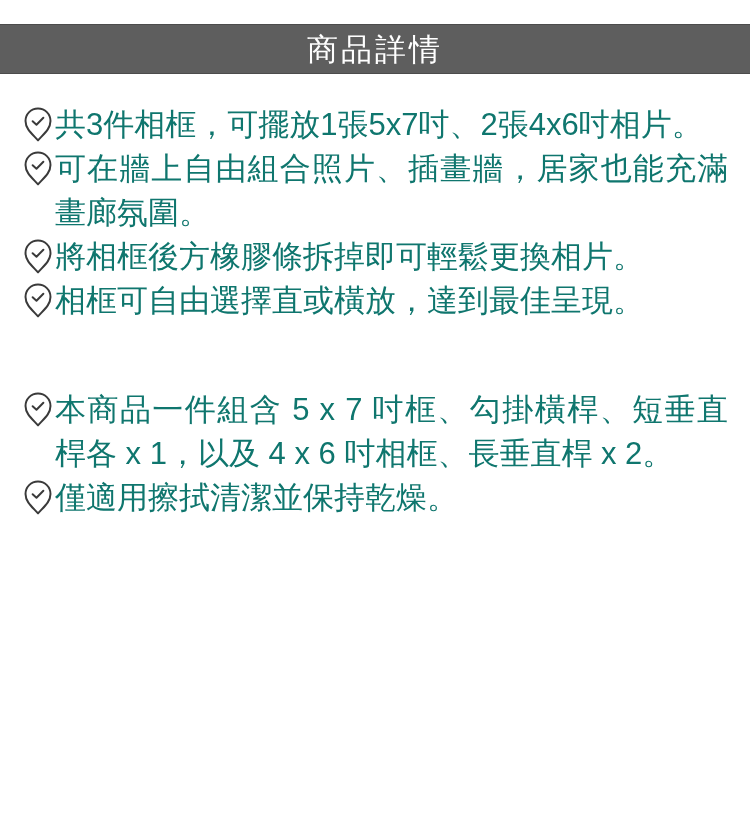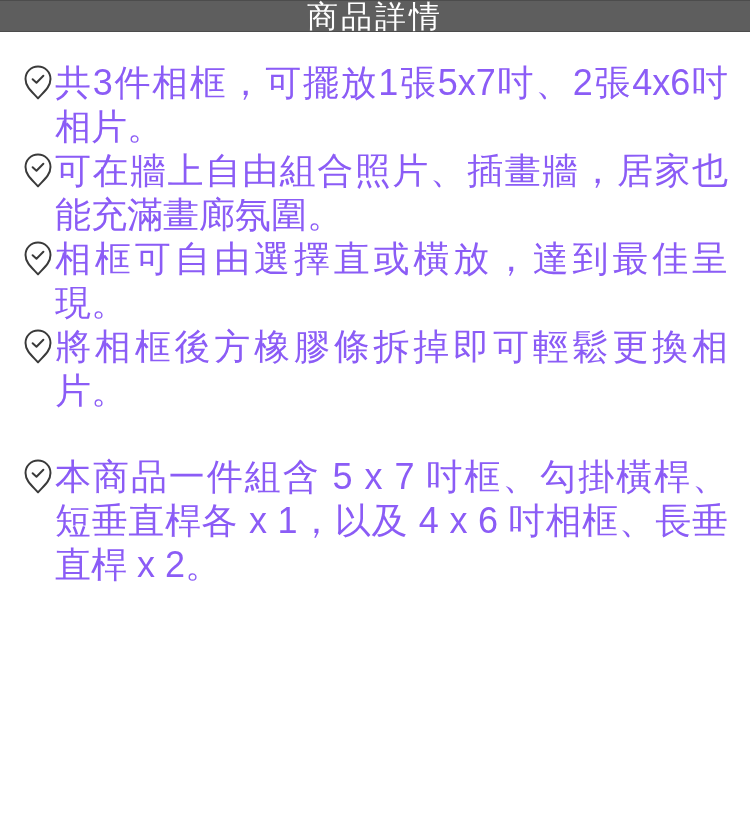--- a/index.html
+++ b/index.html
@@ -10,63 +10,65 @@
   .page{
     position:relative;
     width:750px;
     height:820px;
     margin:0 auto;
     background:#ffffff;
     overflow:hidden;
     box-sizing:border-box;
   }
   .section-header{
-    height:32px;
+    height:50px;
     background:#5e5e5e;
     border-top:1px solid #4c4c4c;
     border-bottom:1px solid #4c4c4c;
     box-sizing:border-box;
     display:flex;
     align-items:center;
     justify-content:center;
+    margin-top:24px;
   }
   .section-title{
     color:#ffffff;
     font-size:31px;
     letter-spacing:3px;
     line-height:1;
     font-weight:400;
   }
   .section-body{
     box-sizing:border-box;
     padding:29px 22px 15px 24px;
   }
   .section-body.second{
     padding:27px 22px 26px 24px;
+    margin-top:23px;
   }
   .bullet-item{
     display:flex;
     align-items:flex-start;
   }
   .bullet-icon{
     flex:none;
     width:28px;
     height:35px;
     margin-top:4px;
     margin-right:3px;
   }
   .bullet-icon svg{
     width:100%;
     height:100%;
     display:block;
   }
   .bullet-text{
     flex:1;
-    color:#8b5cf6;
-    font-size:36px;
+    color:#0f766e;
+    font-size:31px;
     line-height:44px;
     text-align:justify;
     text-justify:inter-ideograph;
     font-weight:400;
   }
 </style>
 </head>
 <body>
 
 <svg width="0" height="0" style="position:absolute" aria-hidden="true">
@@ -100,37 +102,45 @@
           </svg>
         </span>
       <div class="bullet-text">可在牆上自由組合照片、插畫牆，居家也能充滿畫廊氛圍。</div>
     </div>
     <div class="bullet-item">
       <span class="bullet-icon">
           <svg viewBox="0 0 24 30">
             <use href="#check-pin"></use>
           </svg>
         </span>
-      <div class="bullet-text">相框可自由選擇直或橫放，達到最佳呈現。</div>
+      <div class="bullet-text">將相框後方橡膠條拆掉即可輕鬆更換相片。</div>
     </div>
     <div class="bullet-item">
       <span class="bullet-icon">
           <svg viewBox="0 0 24 30">
             <use href="#check-pin"></use>
           </svg>
         </span>
-      <div class="bullet-text">將相框後方橡膠條拆掉即可輕鬆更換相片。</div>
+      <div class="bullet-text">相框可自由選擇直或橫放，達到最佳呈現。</div>
     </div>
   </div>
 
 
   <div class="section-body second">
     <div class="bullet-item">
       <span class="bullet-icon">
           <svg viewBox="0 0 24 30">
             <use href="#check-pin"></use>
           </svg>
         </span>
       <div class="bullet-text">本商品一件組含 5 x 7 吋框、勾掛橫桿、短垂直桿各 x 1，以及 4 x 6 吋相框、長垂直桿 x 2。</div>
     </div>
+    <div class="bullet-item">
+      <span class="bullet-icon">
+          <svg viewBox="0 0 24 30">
+            <use href="#check-pin"></use>
+          </svg>
+        </span>
+      <div class="bullet-text">僅適用擦拭清潔並保持乾燥。</div>
+    </div>
   </div>
 
 </div>
 
 </body></html>

